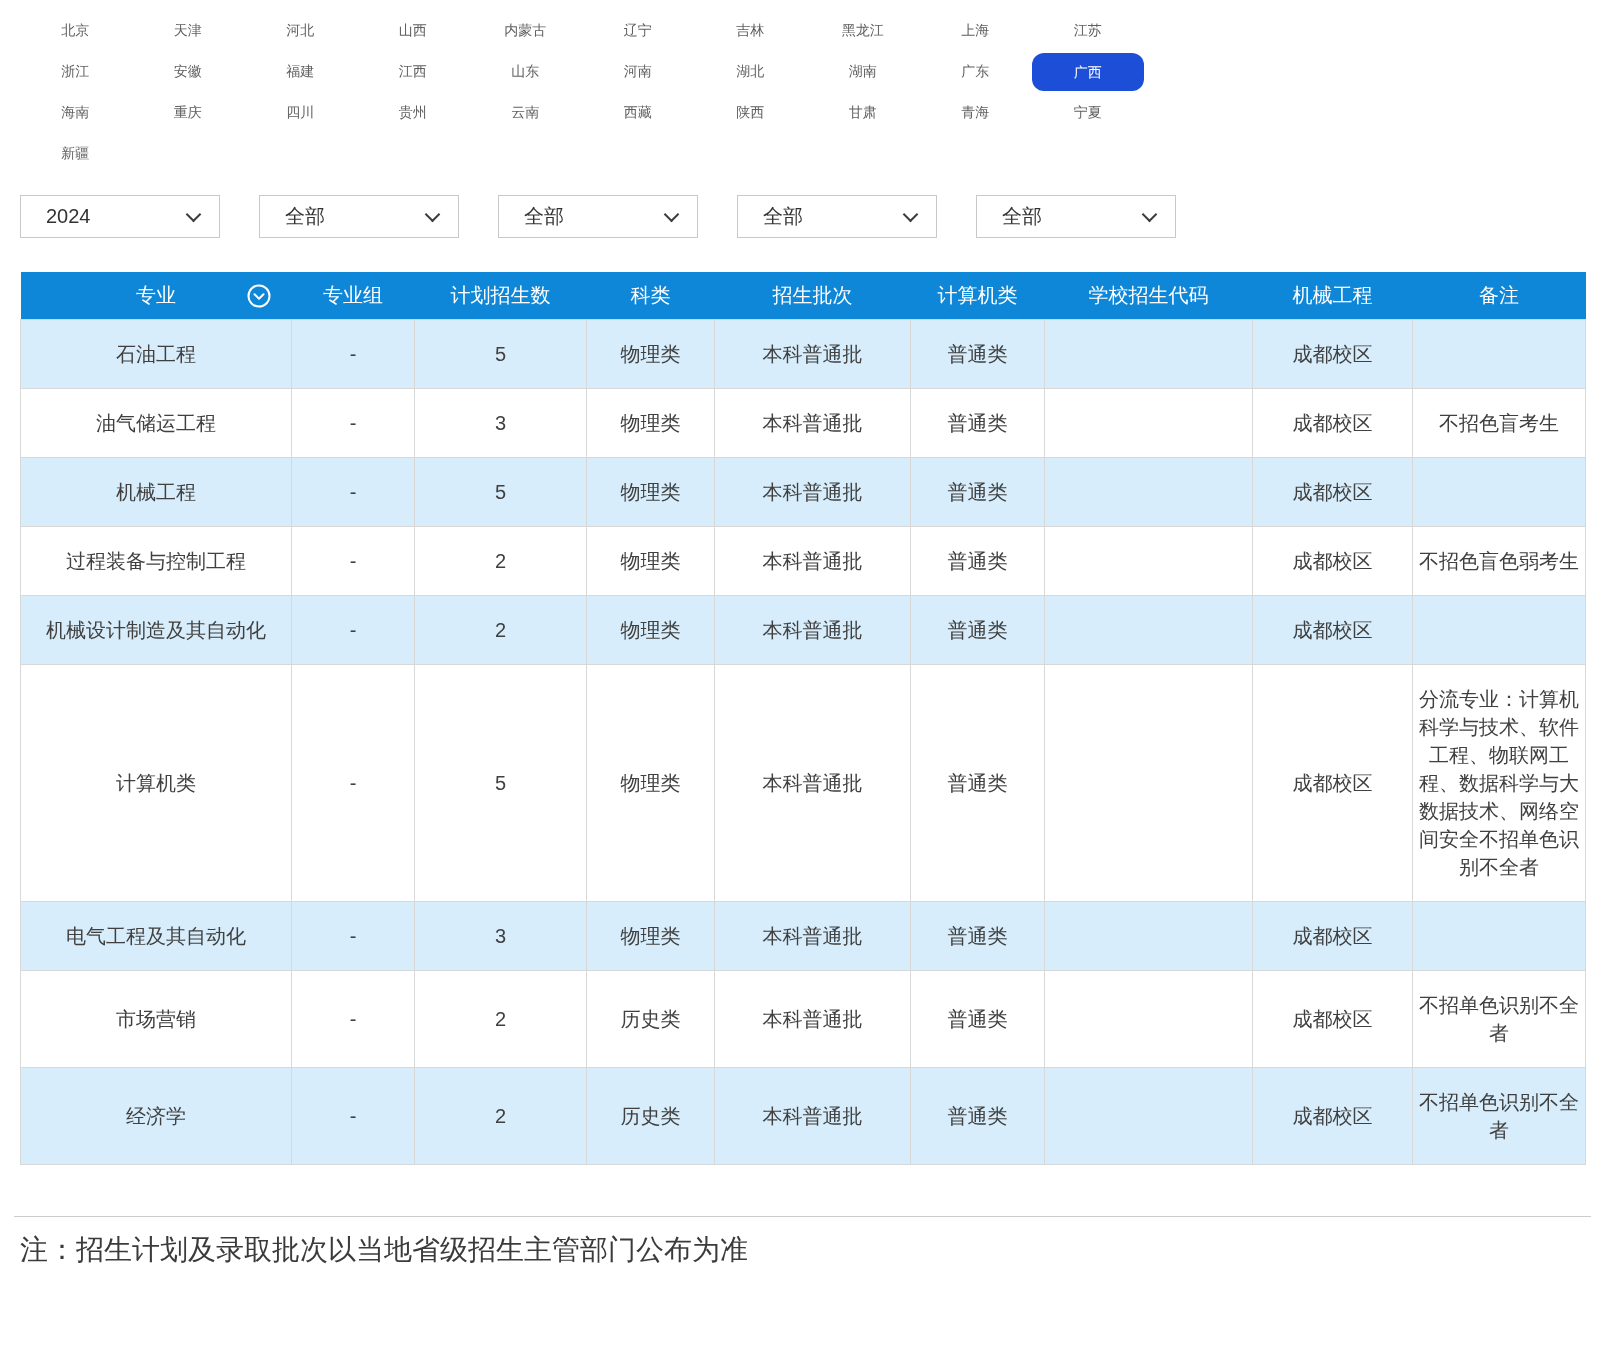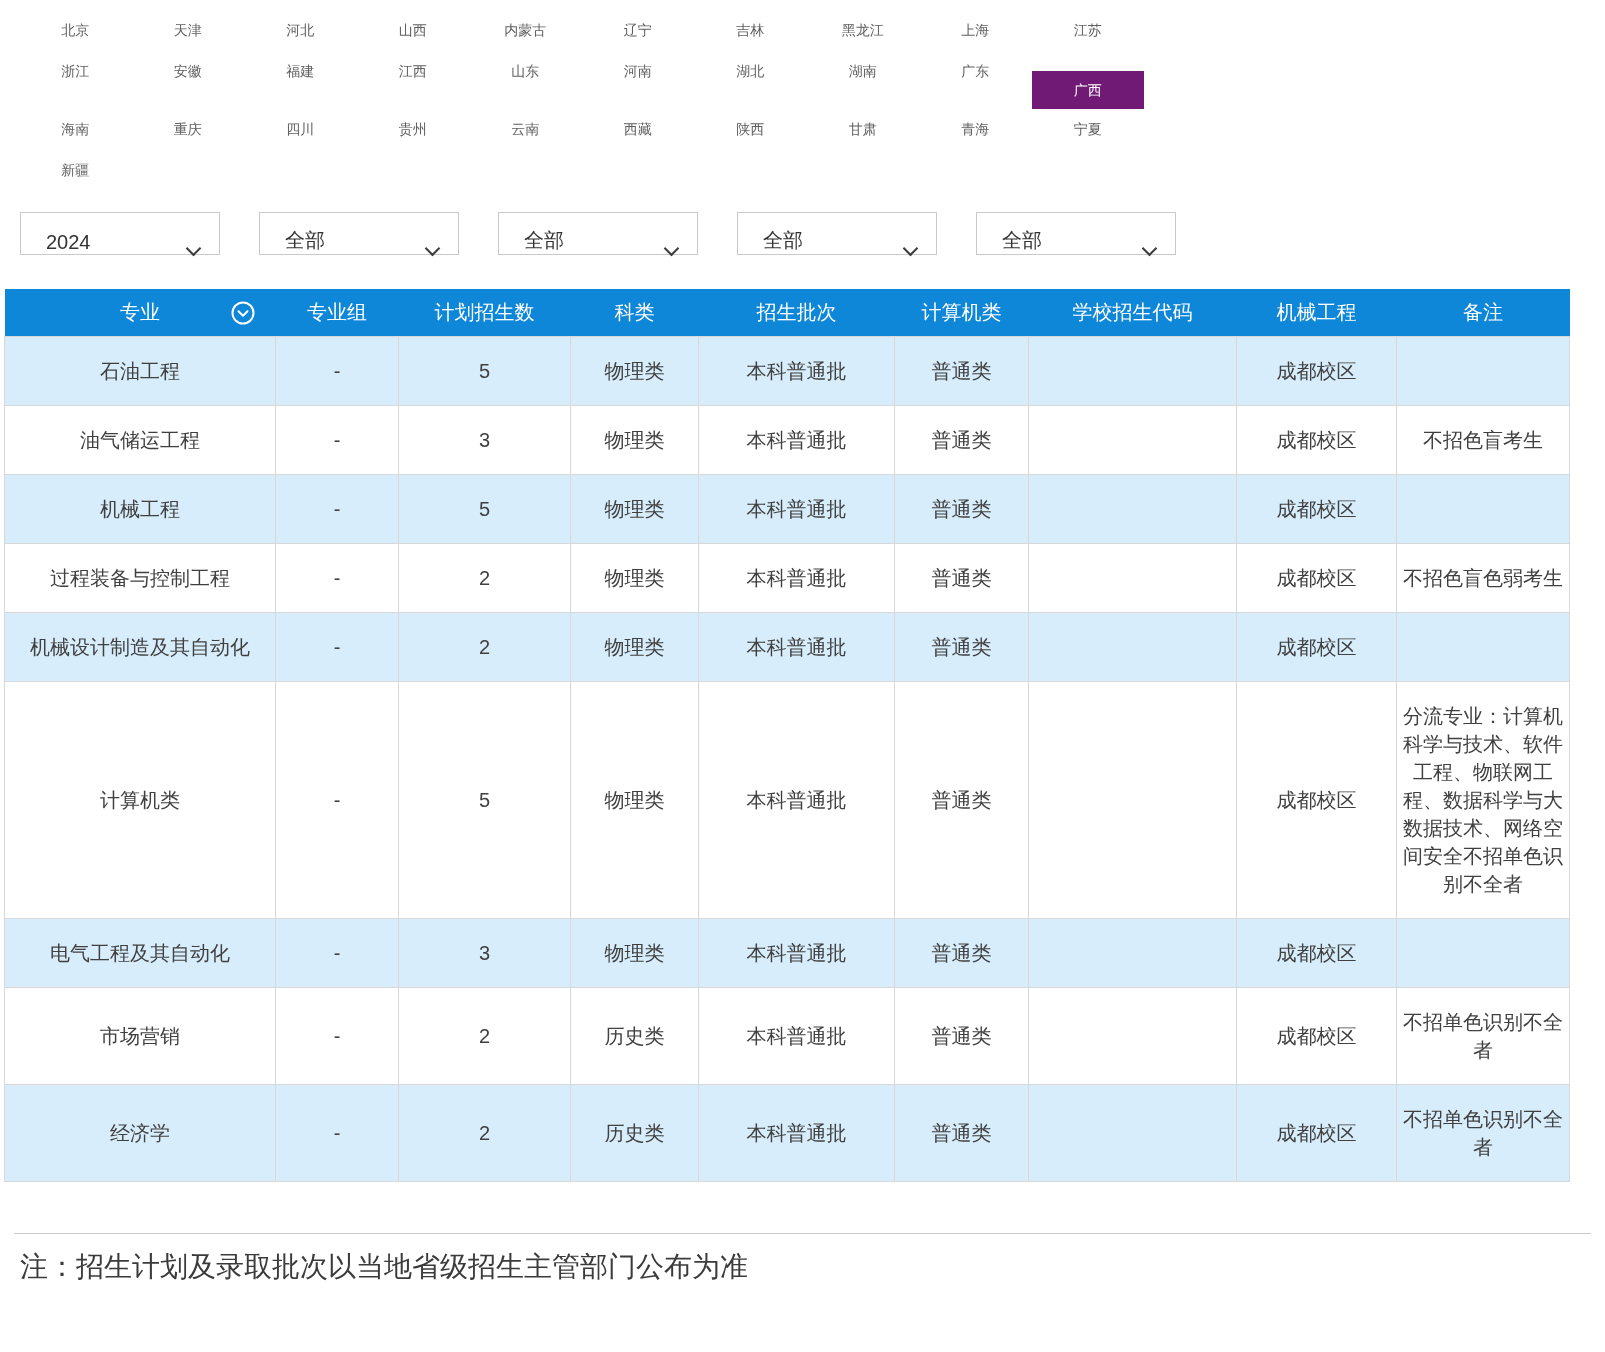--- a/index.html
+++ b/index.html
@@ -11,38 +11,38 @@
   .provinces{
     display:grid;grid-template-columns:repeat(10,112.5px);
     margin:10px 0 0 19px;width:1125px;
   }
   .province{
     display:block;height:41px;line-height:41px;text-align:center;
     font-size:14px;color:#5f5f5f;text-decoration:none;cursor:pointer;
     white-space:nowrap;
   }
   .province.active{
-    background:#701a75;color:#fff;border-radius:0;
-    height:38px;line-height:38px;margin-top:20px;
+    background:#1d4ed8;color:#fff;border-radius:12px;
+    height:38px;line-height:38px;margin-top:2px;
   }
   
   .filters{display:flex;gap:39px;margin:21px 0 0 20px;}
   .select{
     width:200px;height:43px;box-sizing:border-box;border:1px solid #c9c9c9;
-    display:flex;align-items:flex-end;justify-content:space-between;
+    display:flex;align-items:center;justify-content:space-between;
     padding:0 20px 0 25px;font-size:20px;color:#333;cursor:pointer;background:#fff;
   }
   .chev{
     width:9px;height:9px;border-right:2px solid #3c3c3c;border-bottom:2px solid #3c3c3c;
     transform:rotate(45deg);margin-top:-5px;flex:0 0 auto;
   }
   
   table{
     border-collapse:collapse;table-layout:fixed;
-    width:1565px;margin:34px 20px 0 4px;
+    width:1565px;margin:34px 20px 0 20px;
   }
   thead th{
     background:#0e87d9;color:#fff;font-weight:normal;font-size:20px;
     height:47px;padding:0;border:none;position:relative;text-align:center;
   }
   .hdr-icon{
     position:absolute;right:20px;top:50%;transform:translateY(-50%);
     width:26px;height:26px;cursor:pointer;
   }
   tbody td{

